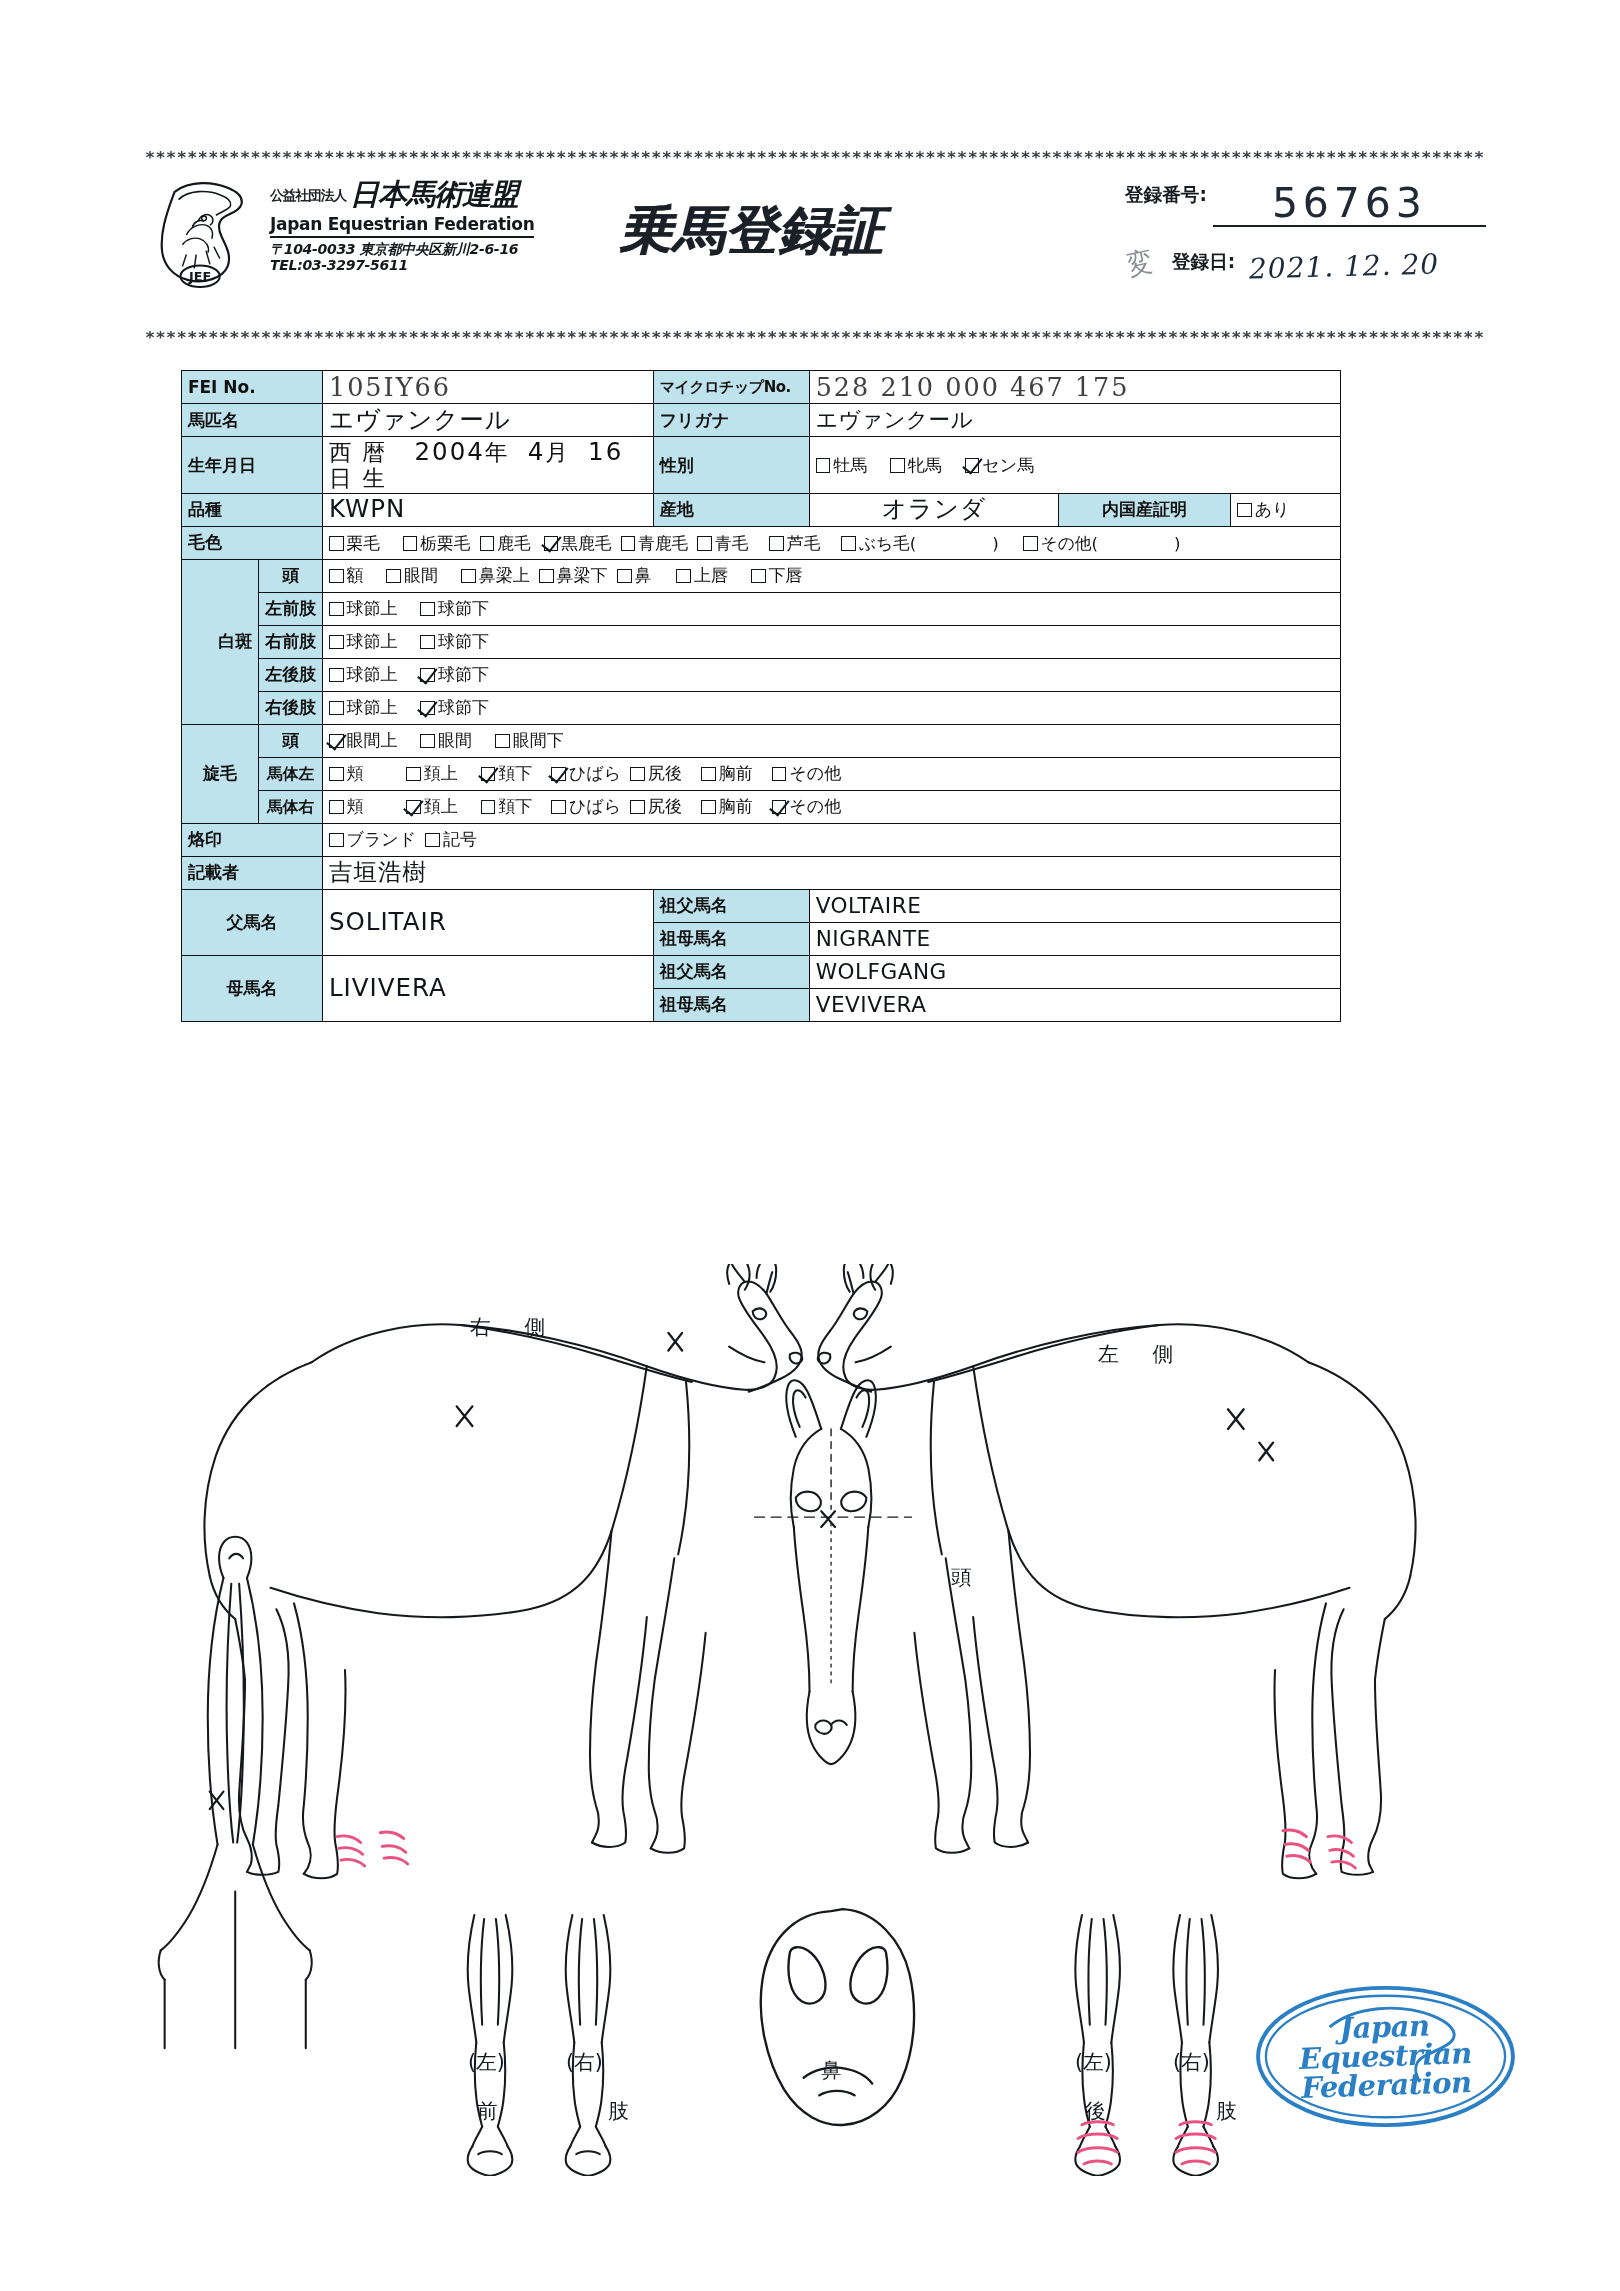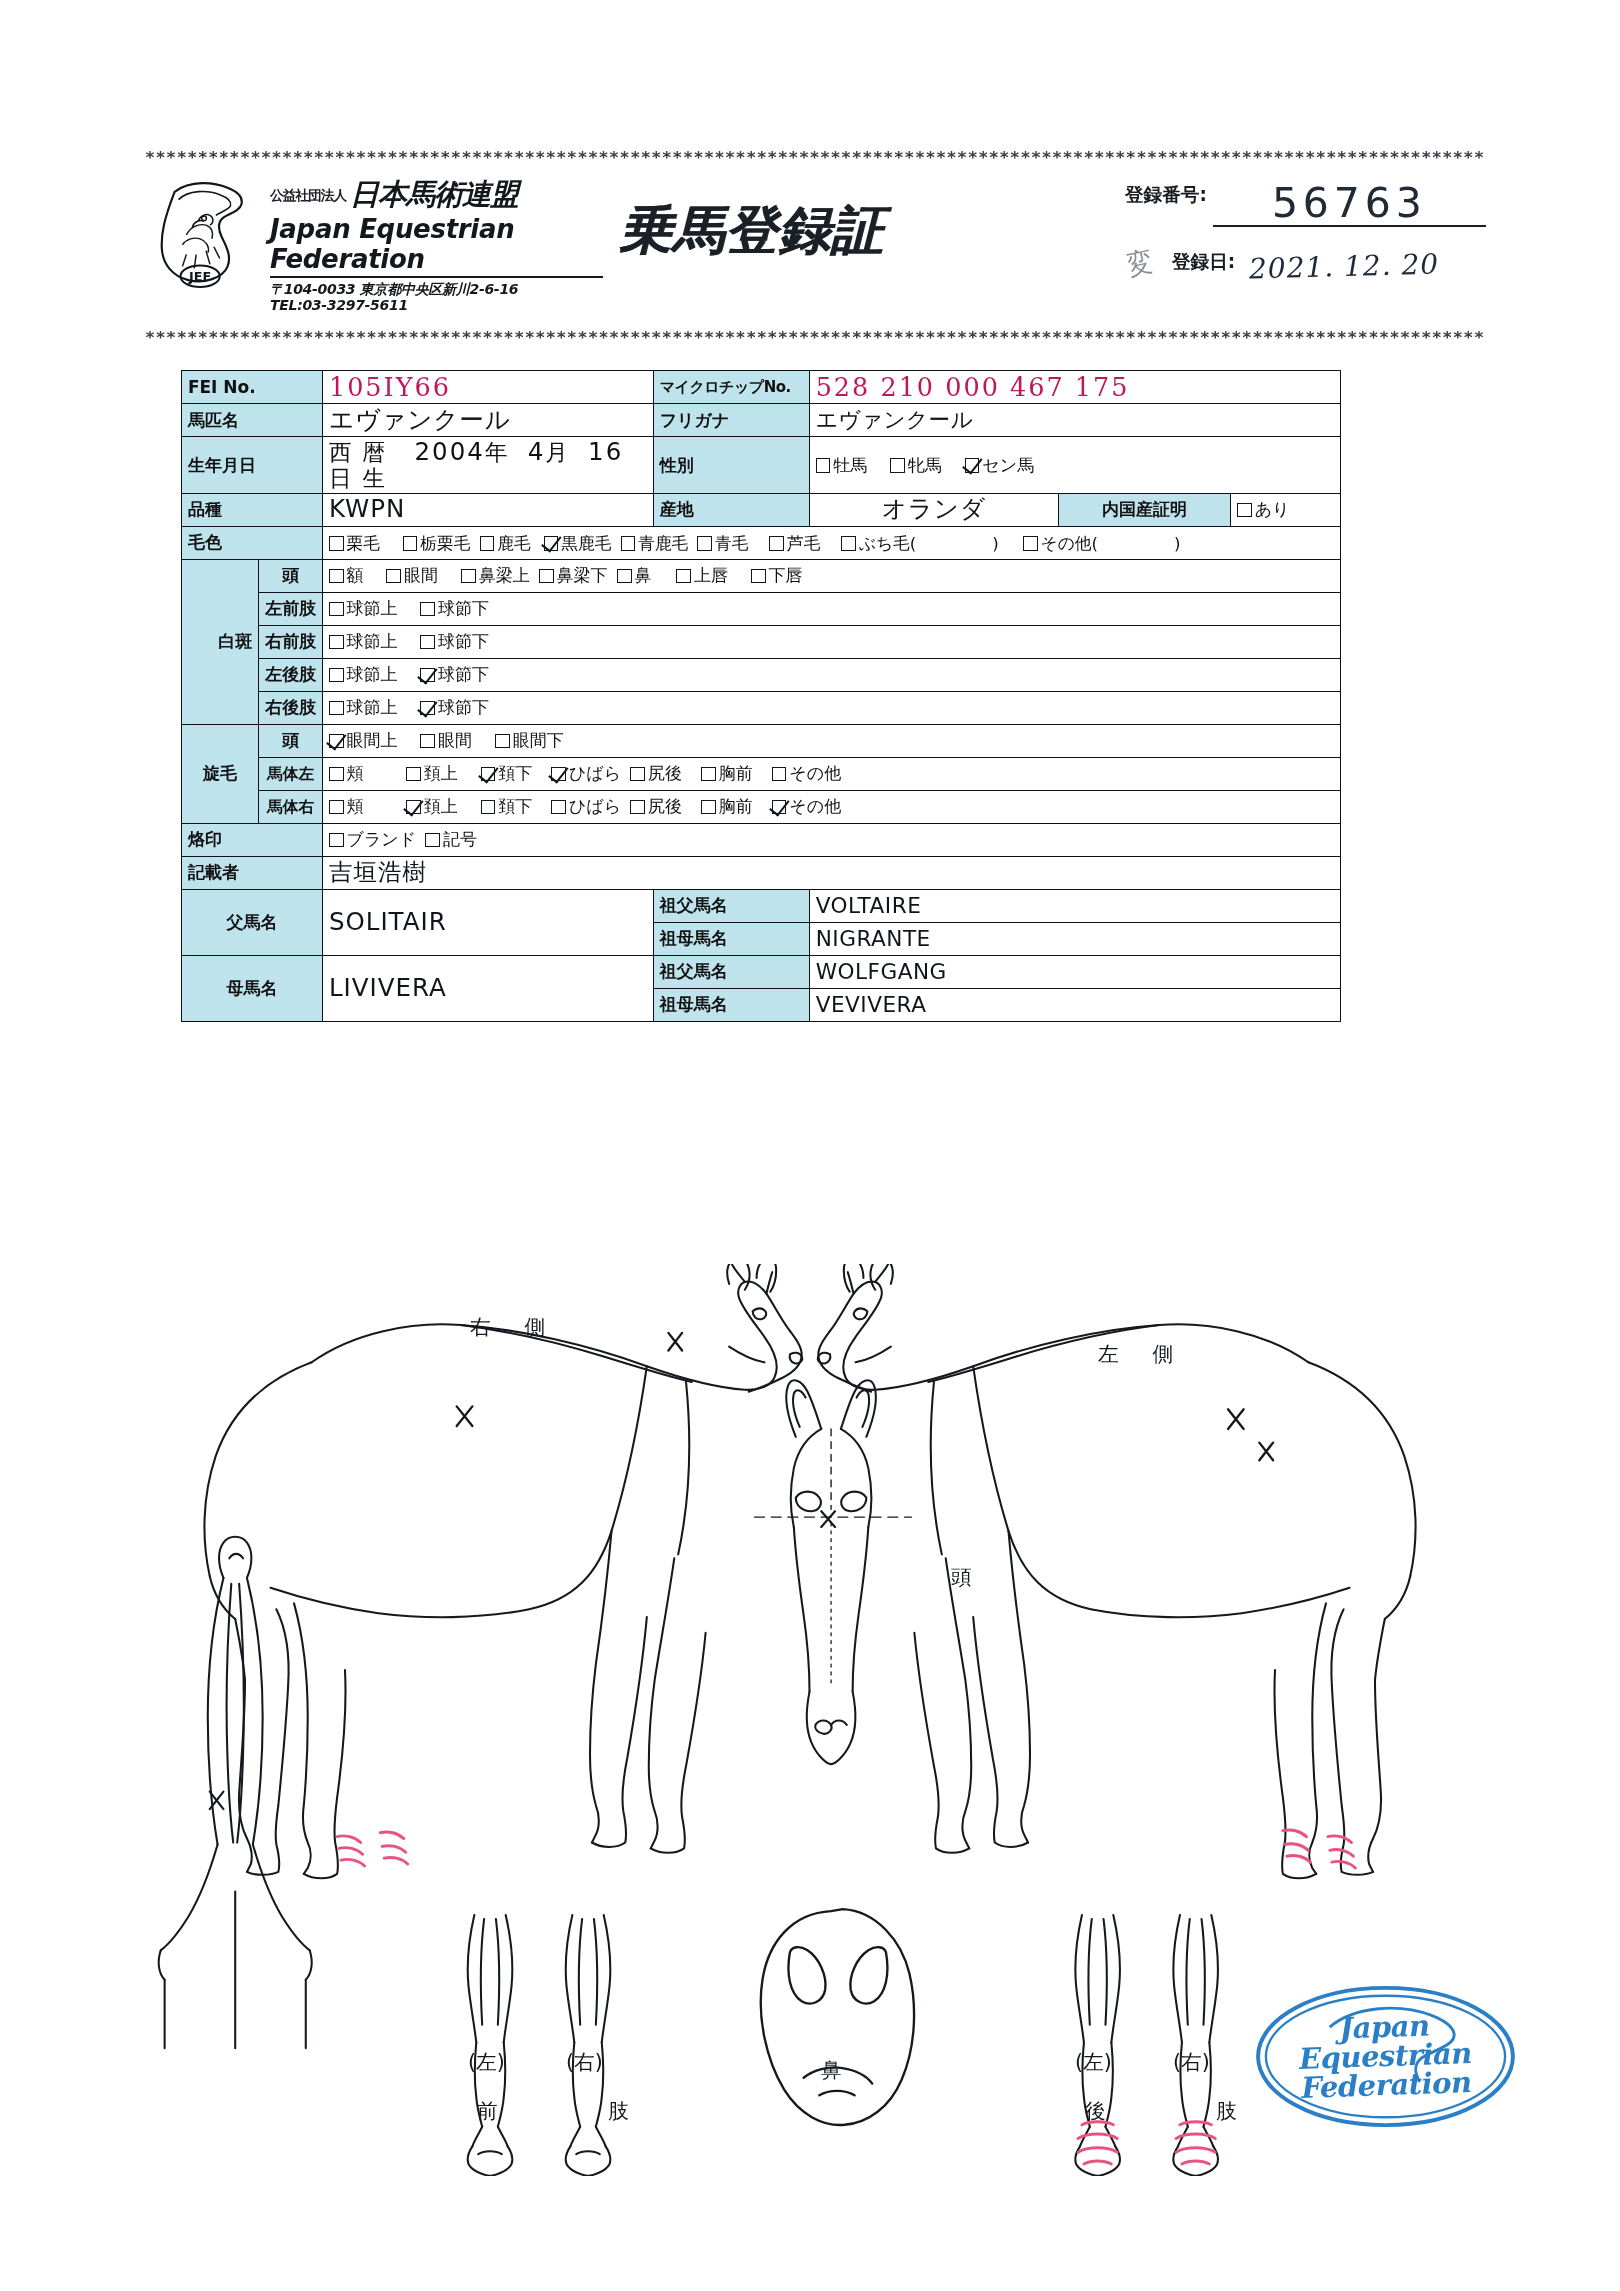--- a/index.html
+++ b/index.html
@@ -34,21 +34,21 @@
   .fed-jp-row { display:flex; align-items:flex-end; gap:3.9px; }
   .fed-kouneki {
     font-size:13.7px; font-weight:700; letter-spacing:-1px;
     color:#1d2126; padding-bottom:3.9px;
   }
   .fed-jp {
     font-size:29px; font-weight:700; font-style:italic;
     letter-spacing:-1px; color:#14181d; line-height:1;
   }
   .fed-en {
-    font-size:26px; font-style:italic; font-weight:700;
+    font-size:17px; font-weight:700;
     color:#14181d; letter-spacing:-0.3px; margin-top:4.9px;
     border-bottom:2px solid #15191e; padding-bottom:2px; display:inline-block;
   }
   .fed-addr {
     font-size:14px; font-style:italic; font-weight:700;
     color:#14181d; line-height:1.18; margin-top:2.9px; letter-spacing:-0.3px;
   }
 
   .doc-title {
     position:absolute; left:474px; top:21.6px;
@@ -88,21 +88,21 @@
     border:1.6px solid #0e1216;
     padding:2px 5.9px;
     height:33px;
     vertical-align:middle;
     line-height:1.1;
   }
   .lbl { background:#bfe3ec; font-weight:700; white-space:nowrap; font-size:17px; }
   .lbl-sm { background:#bfe3ec; font-weight:700; white-space:nowrap; font-size:15px; letter-spacing:-0.5px; }
   .val-hand {
     font-family:"DejaVu Serif","Liberation Serif",serif;
-    font-size:25.5px; color:#be185d; letter-spacing:2px;
+    font-size:25.5px; color:#404040; letter-spacing:2px;
   }
   .val-print { font-size:24.5px; color:#10151b; letter-spacing:1px; }
   .val-print-sm { font-size:21.6px; color:#10151b; letter-spacing:0.5px; }
   .centered { text-align:center; }
 
   .chk { white-space:nowrap; font-size:17px; letter-spacing:0; }
   .box { display:inline-block; position:relative; width:14.7px; height:14.7px;
          border:1.7px solid #11161c; margin-right:2.9px; vertical-align:-2px; }
   .box.on::after {
     content:""; position:absolute; left:1px; top:-4.9px;

